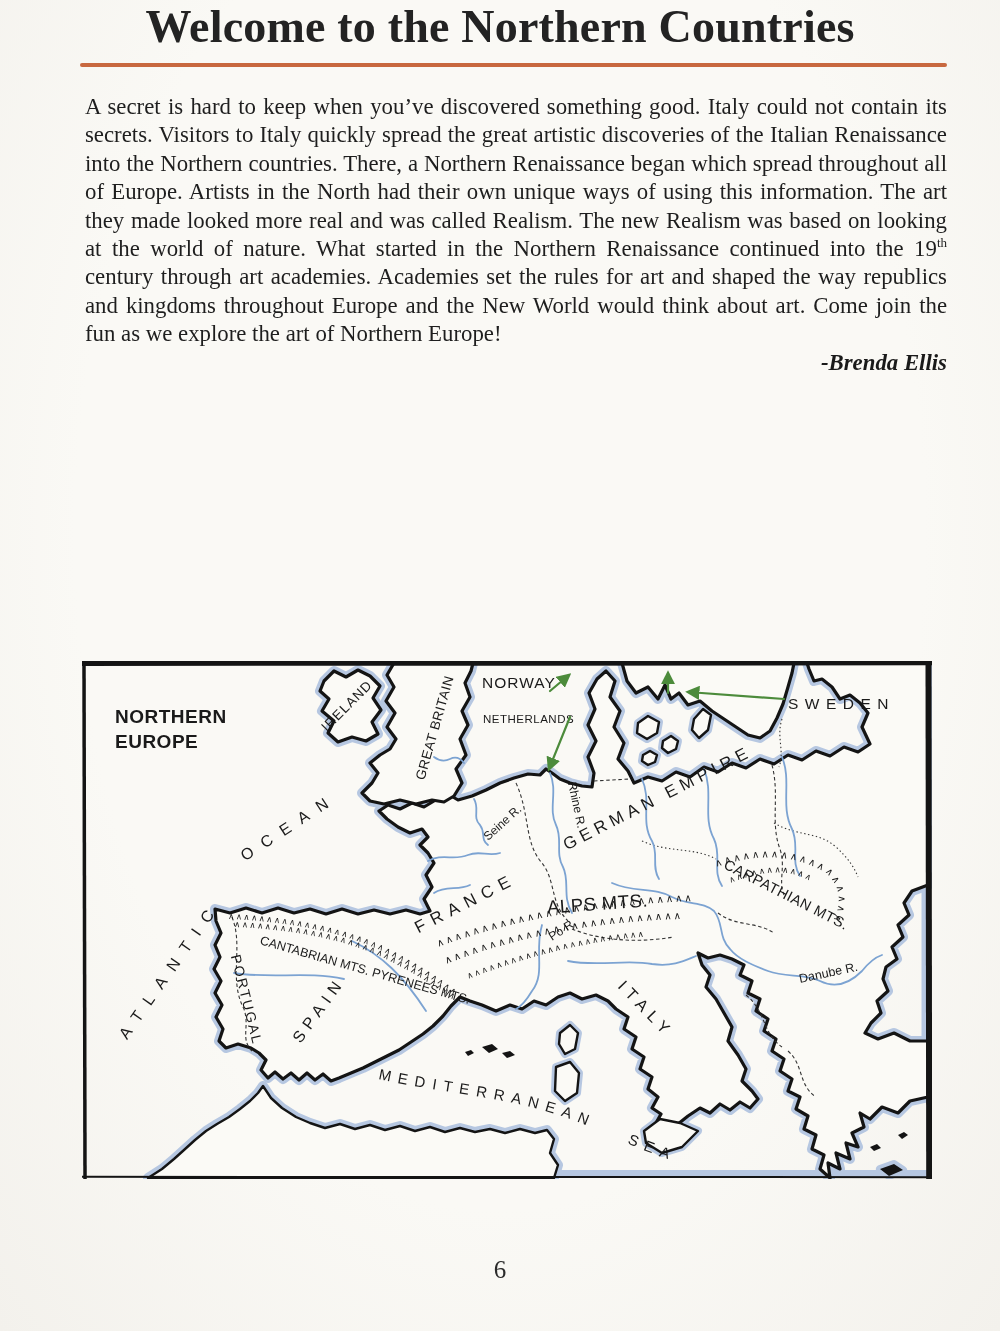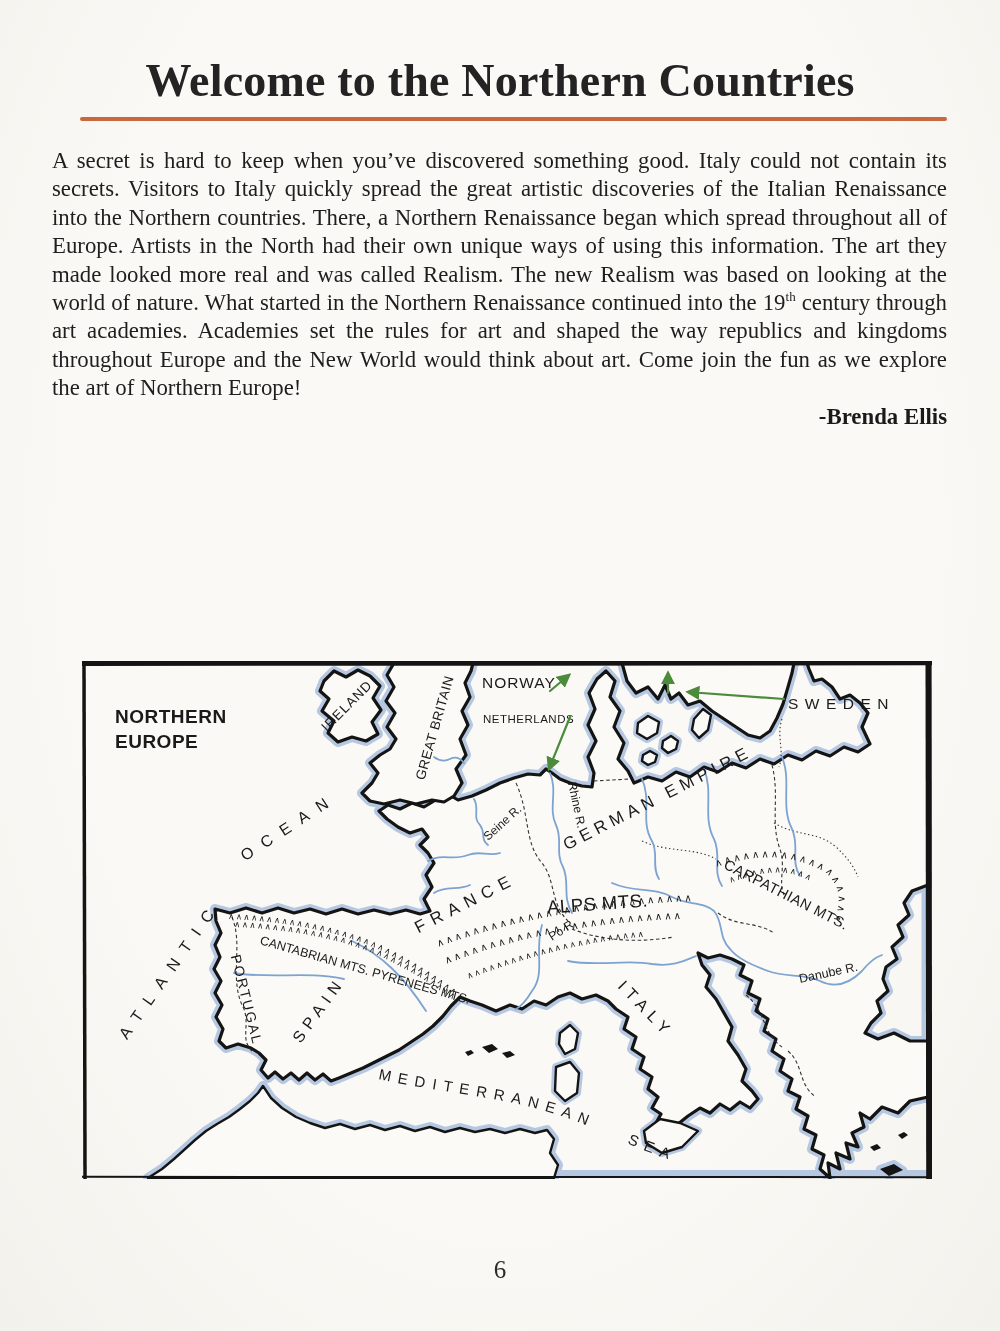--- a/index.html
+++ b/index.html
@@ -2,34 +2,34 @@
 <html><head>
 <meta charset="utf-8">
 <style>
   html,body{margin:0;padding:0;}
   .page{
     width:1000px;height:1331px;position:relative;overflow:hidden;
     background:radial-gradient(ellipse at 50% 40%, #faf9f5 60%, #f3f1ec 100%);
     font-family:"Liberation Serif", serif;color:#1f1f1f;
   }
   .title{
-    margin:0;padding-top:54px;text-align:center;
+    margin:0;text-align:center;
     font-size:46px;font-weight:700;color:#232323;letter-spacing:0.2px;
     font-family:"Liberation Serif", serif;
   }
   .rule{margin:10px 0 0 80px;width:867px;height:4px;border-radius:2px;}
-  .bodytext{margin:26px 53px 0 52px;}
+  .bodytext{margin:26px 53px 0 85px;}
   .para{
     font-size:22.8px;line-height:28.4px;text-align:justify;margin:0;
     color:#1e1e1e;
   }
   .para sup{font-size:13px;line-height:0;}
   .byline{
     margin:0;font-size:22.8px;line-height:28.4px;font-weight:700;
-    text-align:right;color:#1a1a1a;
+    text-align:right;color:#1a1a1a;font-style:italic;
   }
   .para2{margin-top:37px;}
   .mapwrap{position:absolute;left:82px;top:661px;width:850px;height:518px;}
   .pagenum{
     position:absolute;top:1256px;left:0;width:100%;
     text-align:center;font-size:25px;color:#2b2b2b;
   }
   
   svg text{font-family:"Liberation Sans", sans-serif;fill:#1a1a1a;}
   .halo{fill:#faf9f5;stroke:#b6c7e1;stroke-width:10;stroke-linejoin:round;}

